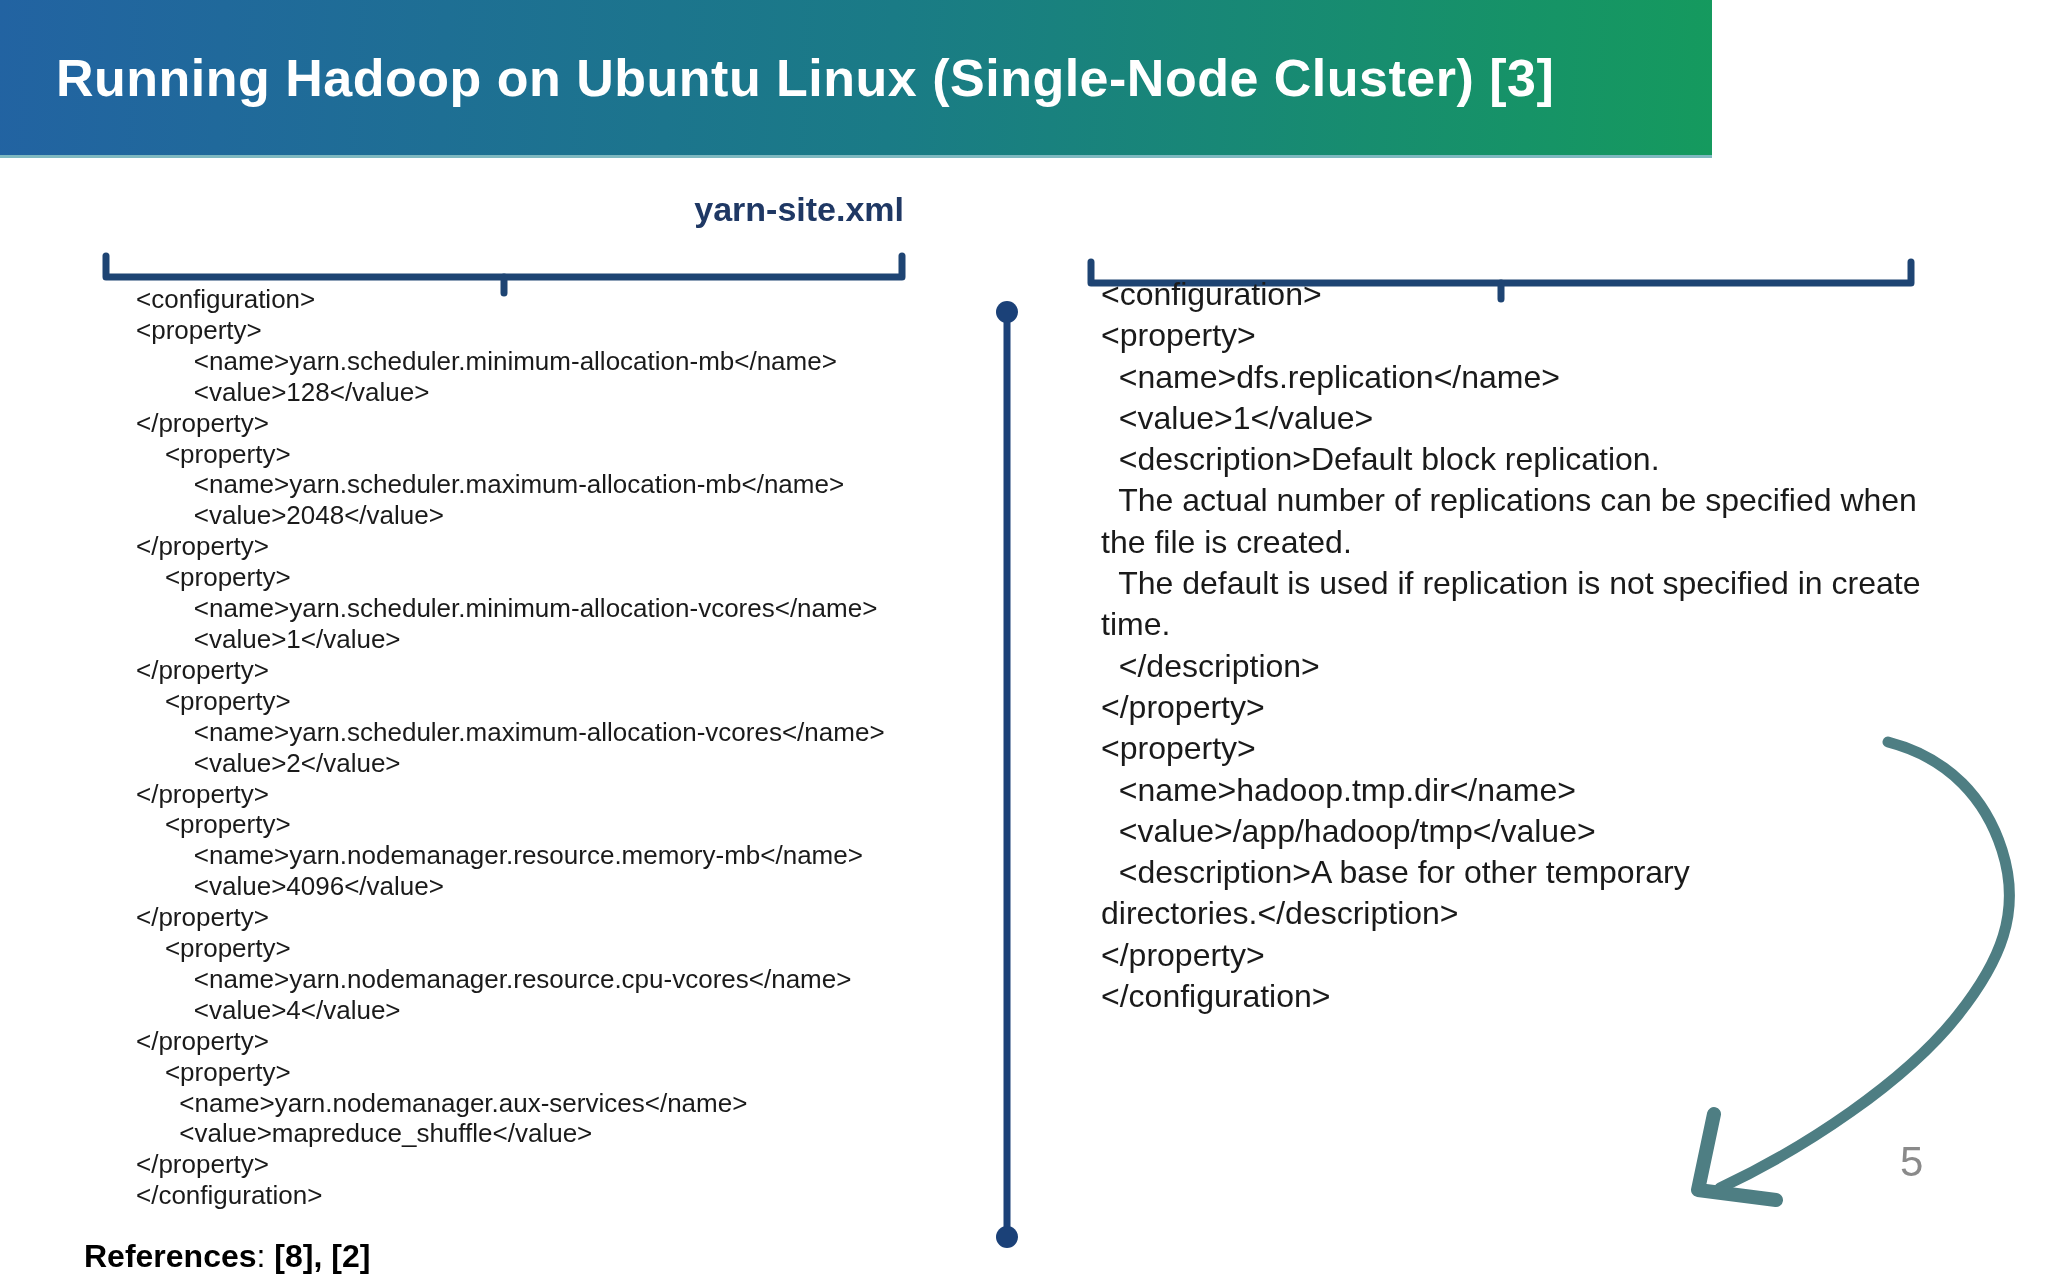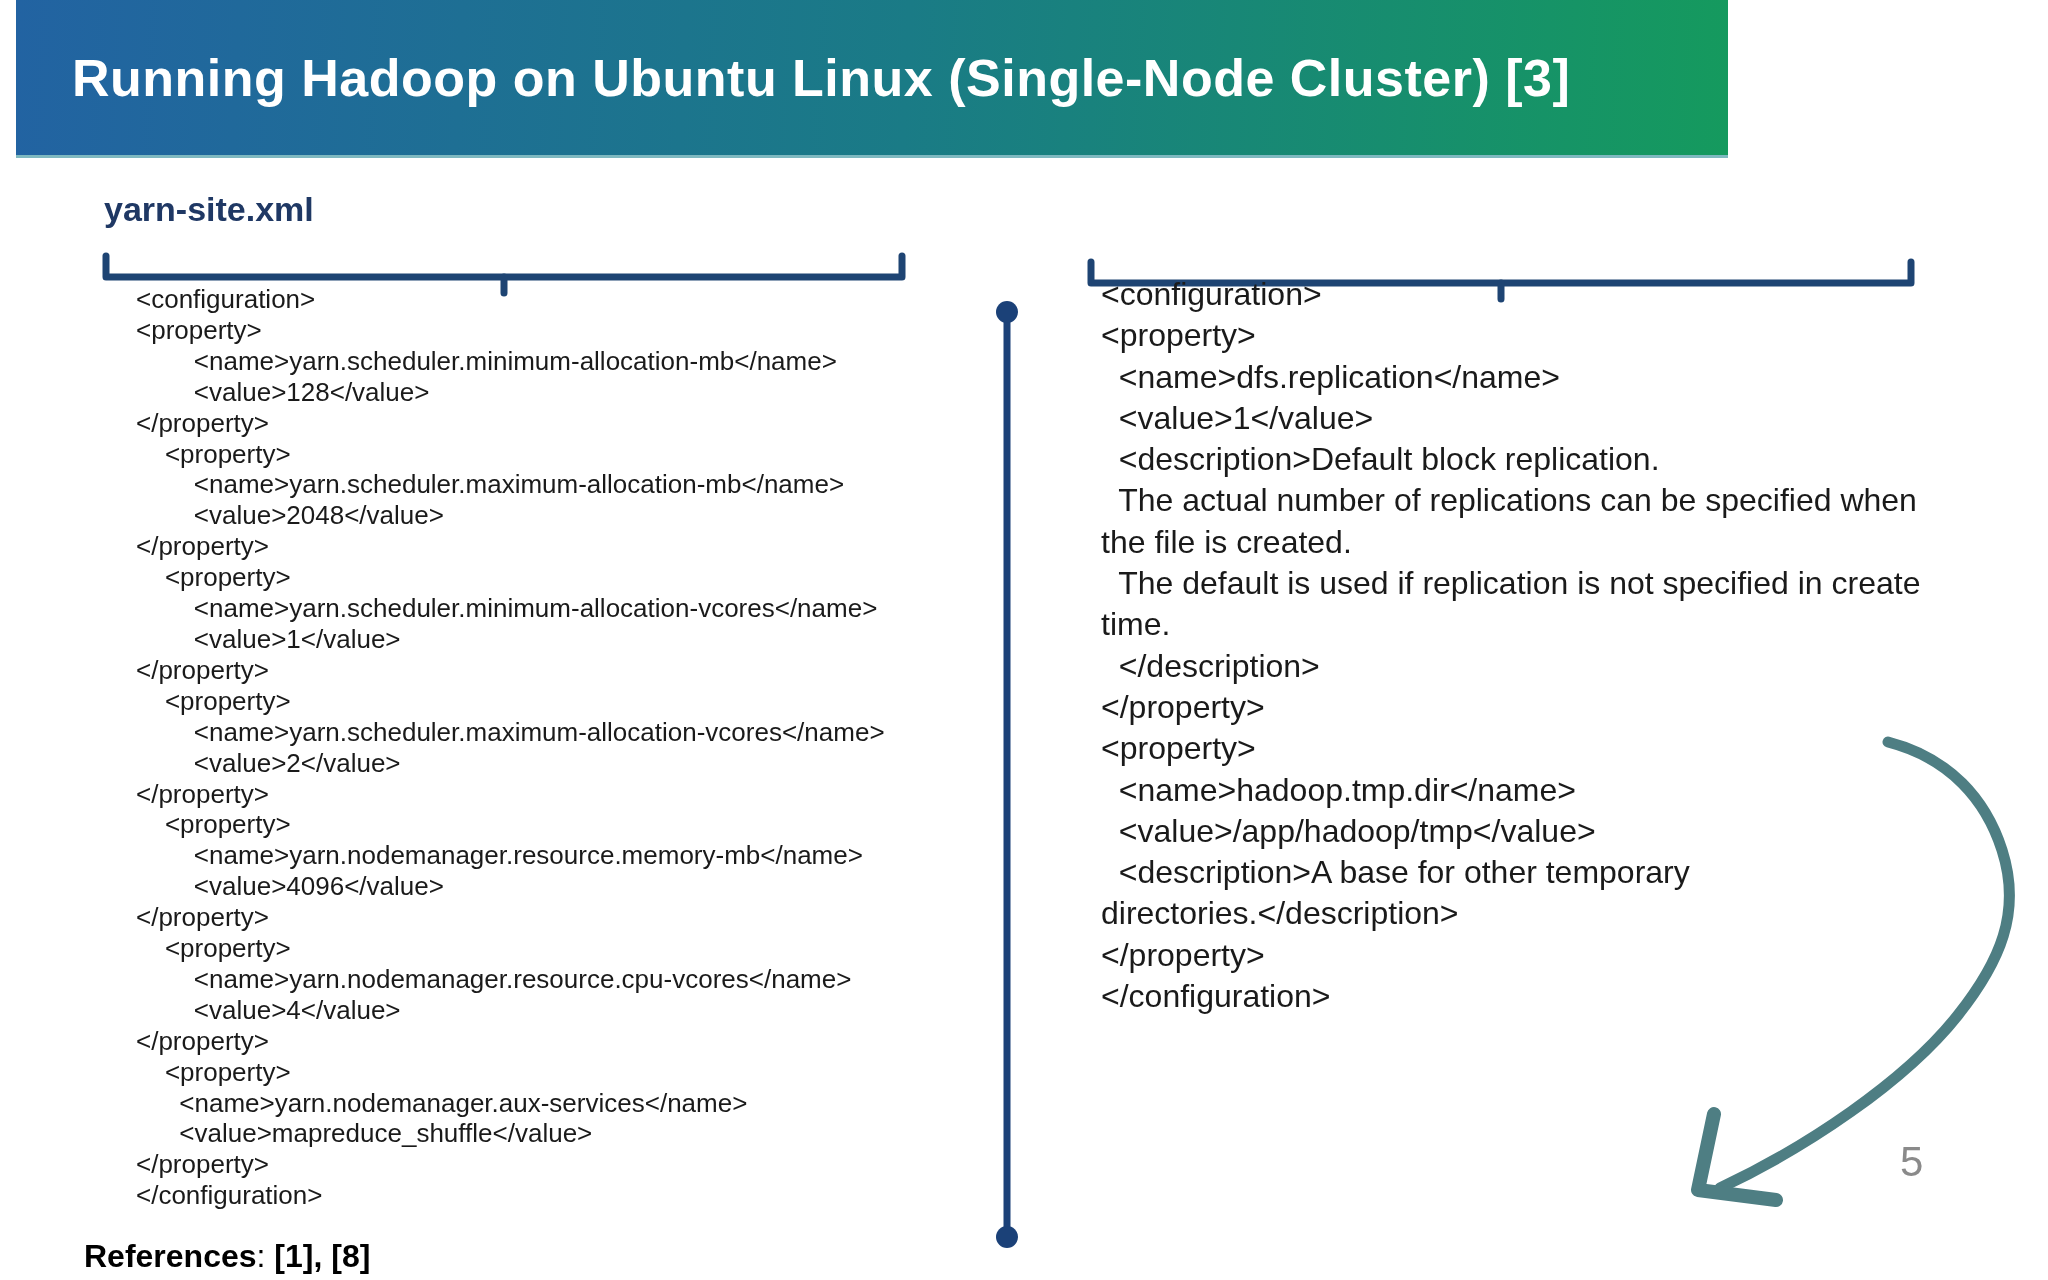--- a/index.html
+++ b/index.html
@@ -2,32 +2,32 @@
 <html><head>
 <meta charset="utf-8">
 <style>
   html,body{margin:0;padding:0;background:#ffffff;}
   .slide{
     position:relative;width:2048px;height:1280px;overflow:hidden;background:#ffffff;
     font-family:"Liberation Sans",sans-serif;
   }
   
   .header-bar{
-    position:absolute;left:16px;top:0;width:1712px;height:155px;
+    position:absolute;left:0;top:0;width:1712px;height:155px;
     background:linear-gradient(93deg,#2263a2 0%,#1a7b86 52%,#159a5e 100%);
     border-bottom:3px solid #7fb9c0;
     display:flex;align-items:center;
   }
   .slide-title{
     color:#ffffff;font-size:52px;font-weight:700;padding-left:56px;letter-spacing:0.5px;
     white-space:nowrap;
   }
   
   .col-title{
-    position:absolute;font-size:34px;font-weight:700;color:#1f3864;text-align:left;
+    position:absolute;font-size:34px;font-weight:700;color:#1f3864;text-align:right;
     white-space:nowrap;
   }
   .col-title.yarn{left:104px;width:800px;top:190px;}
   .col-title.hdfs{left:1088px;width:826px;top:190px;}
   
   .brace{position:absolute;}
   .brace.left{left:101px;top:250px;}
   .brace.right{left:1086px;top:256px;}
   
   pre.code{
@@ -123,18 +123,18 @@
     <circle cx="18" cy="18" r="11" fill="#1b4178"></circle>
     <circle cx="18" cy="943" r="11" fill="#1b4178"></circle>
   </svg>
 
   <svg class="arrow" width="400" height="540" viewBox="0 0 400 540">
     <path d="M248,42 C310,58 346,100 362,150 C382,212 360,262 318,315 C265,382 165,448 80,488" fill="none" stroke="#4e7e83" stroke-width="11" stroke-linecap="round"></path>
     <polyline points="74,414 58,490 136,500" fill="none" stroke="#4e7e83" stroke-width="14" stroke-linecap="round" stroke-linejoin="round"></polyline>
   </svg>
 
   <div class="references">
-    <span class="bold">References</span><span>: </span><span class="bold">[1], [8]</span>
+    <span class="bold">References</span><span>: </span><span class="bold">[8], [2]</span>
   </div>
 
   <div class="page-number">5</div>
 
 </div>
 
 </body></html>

